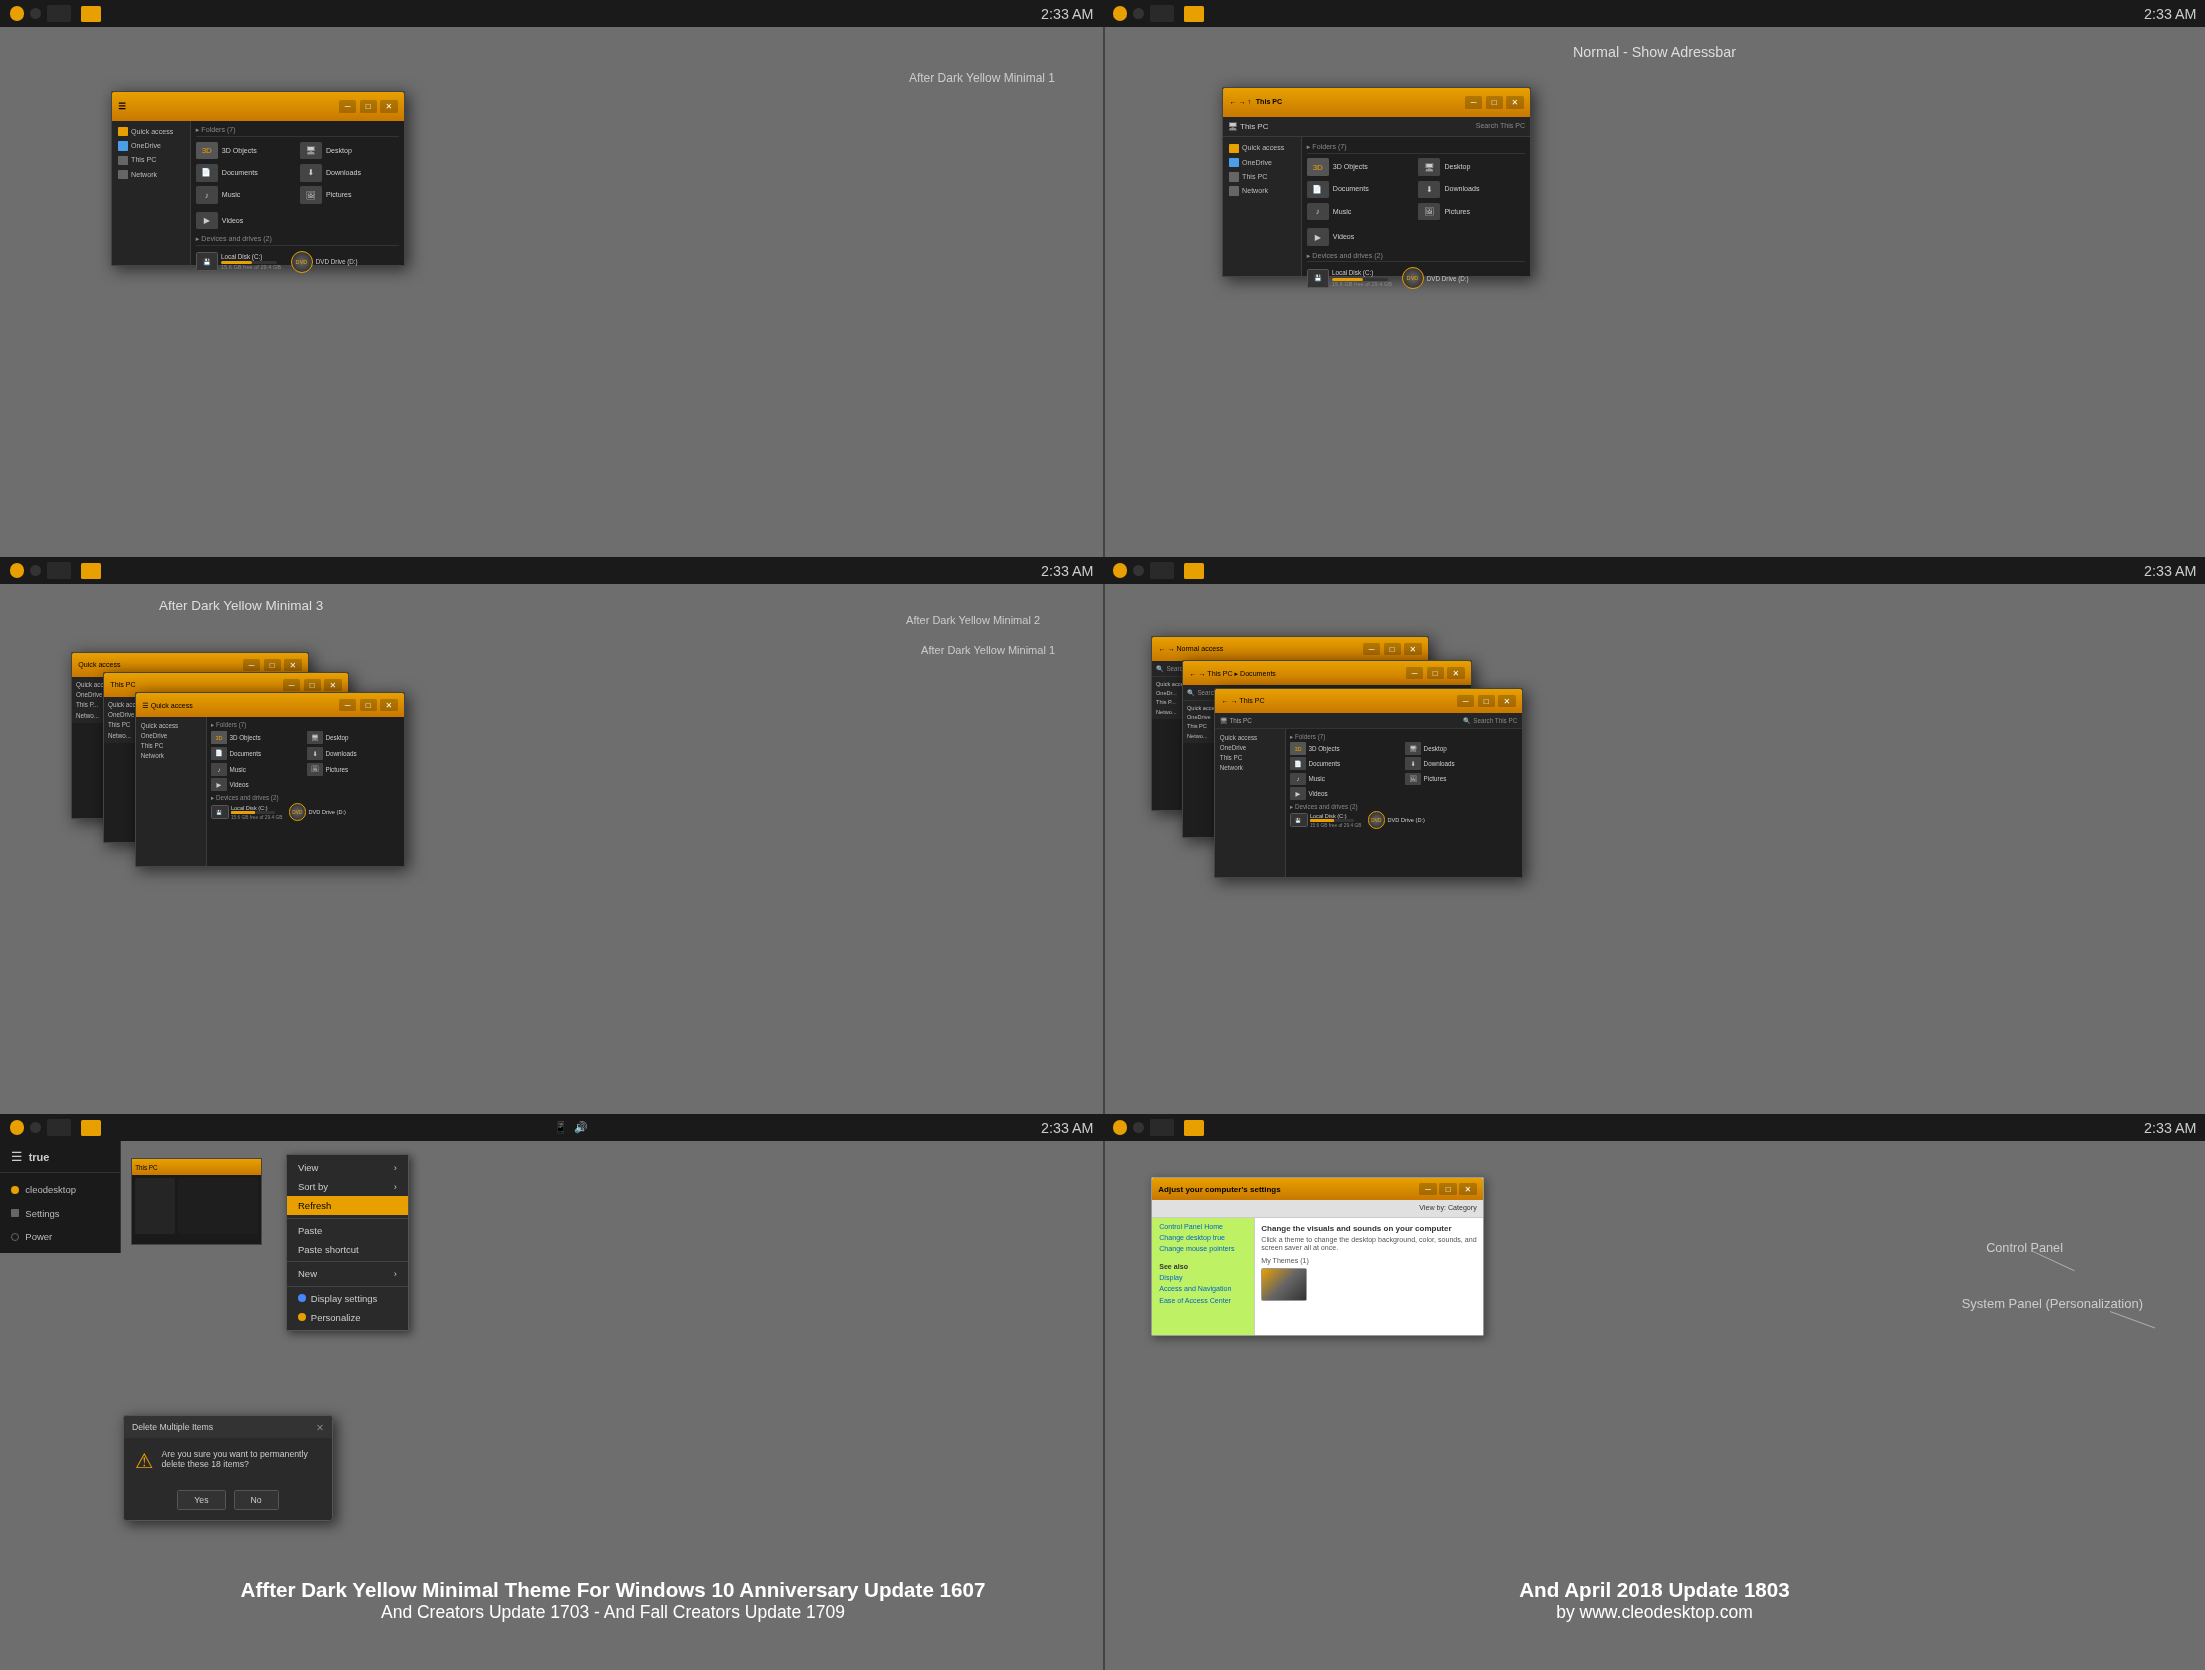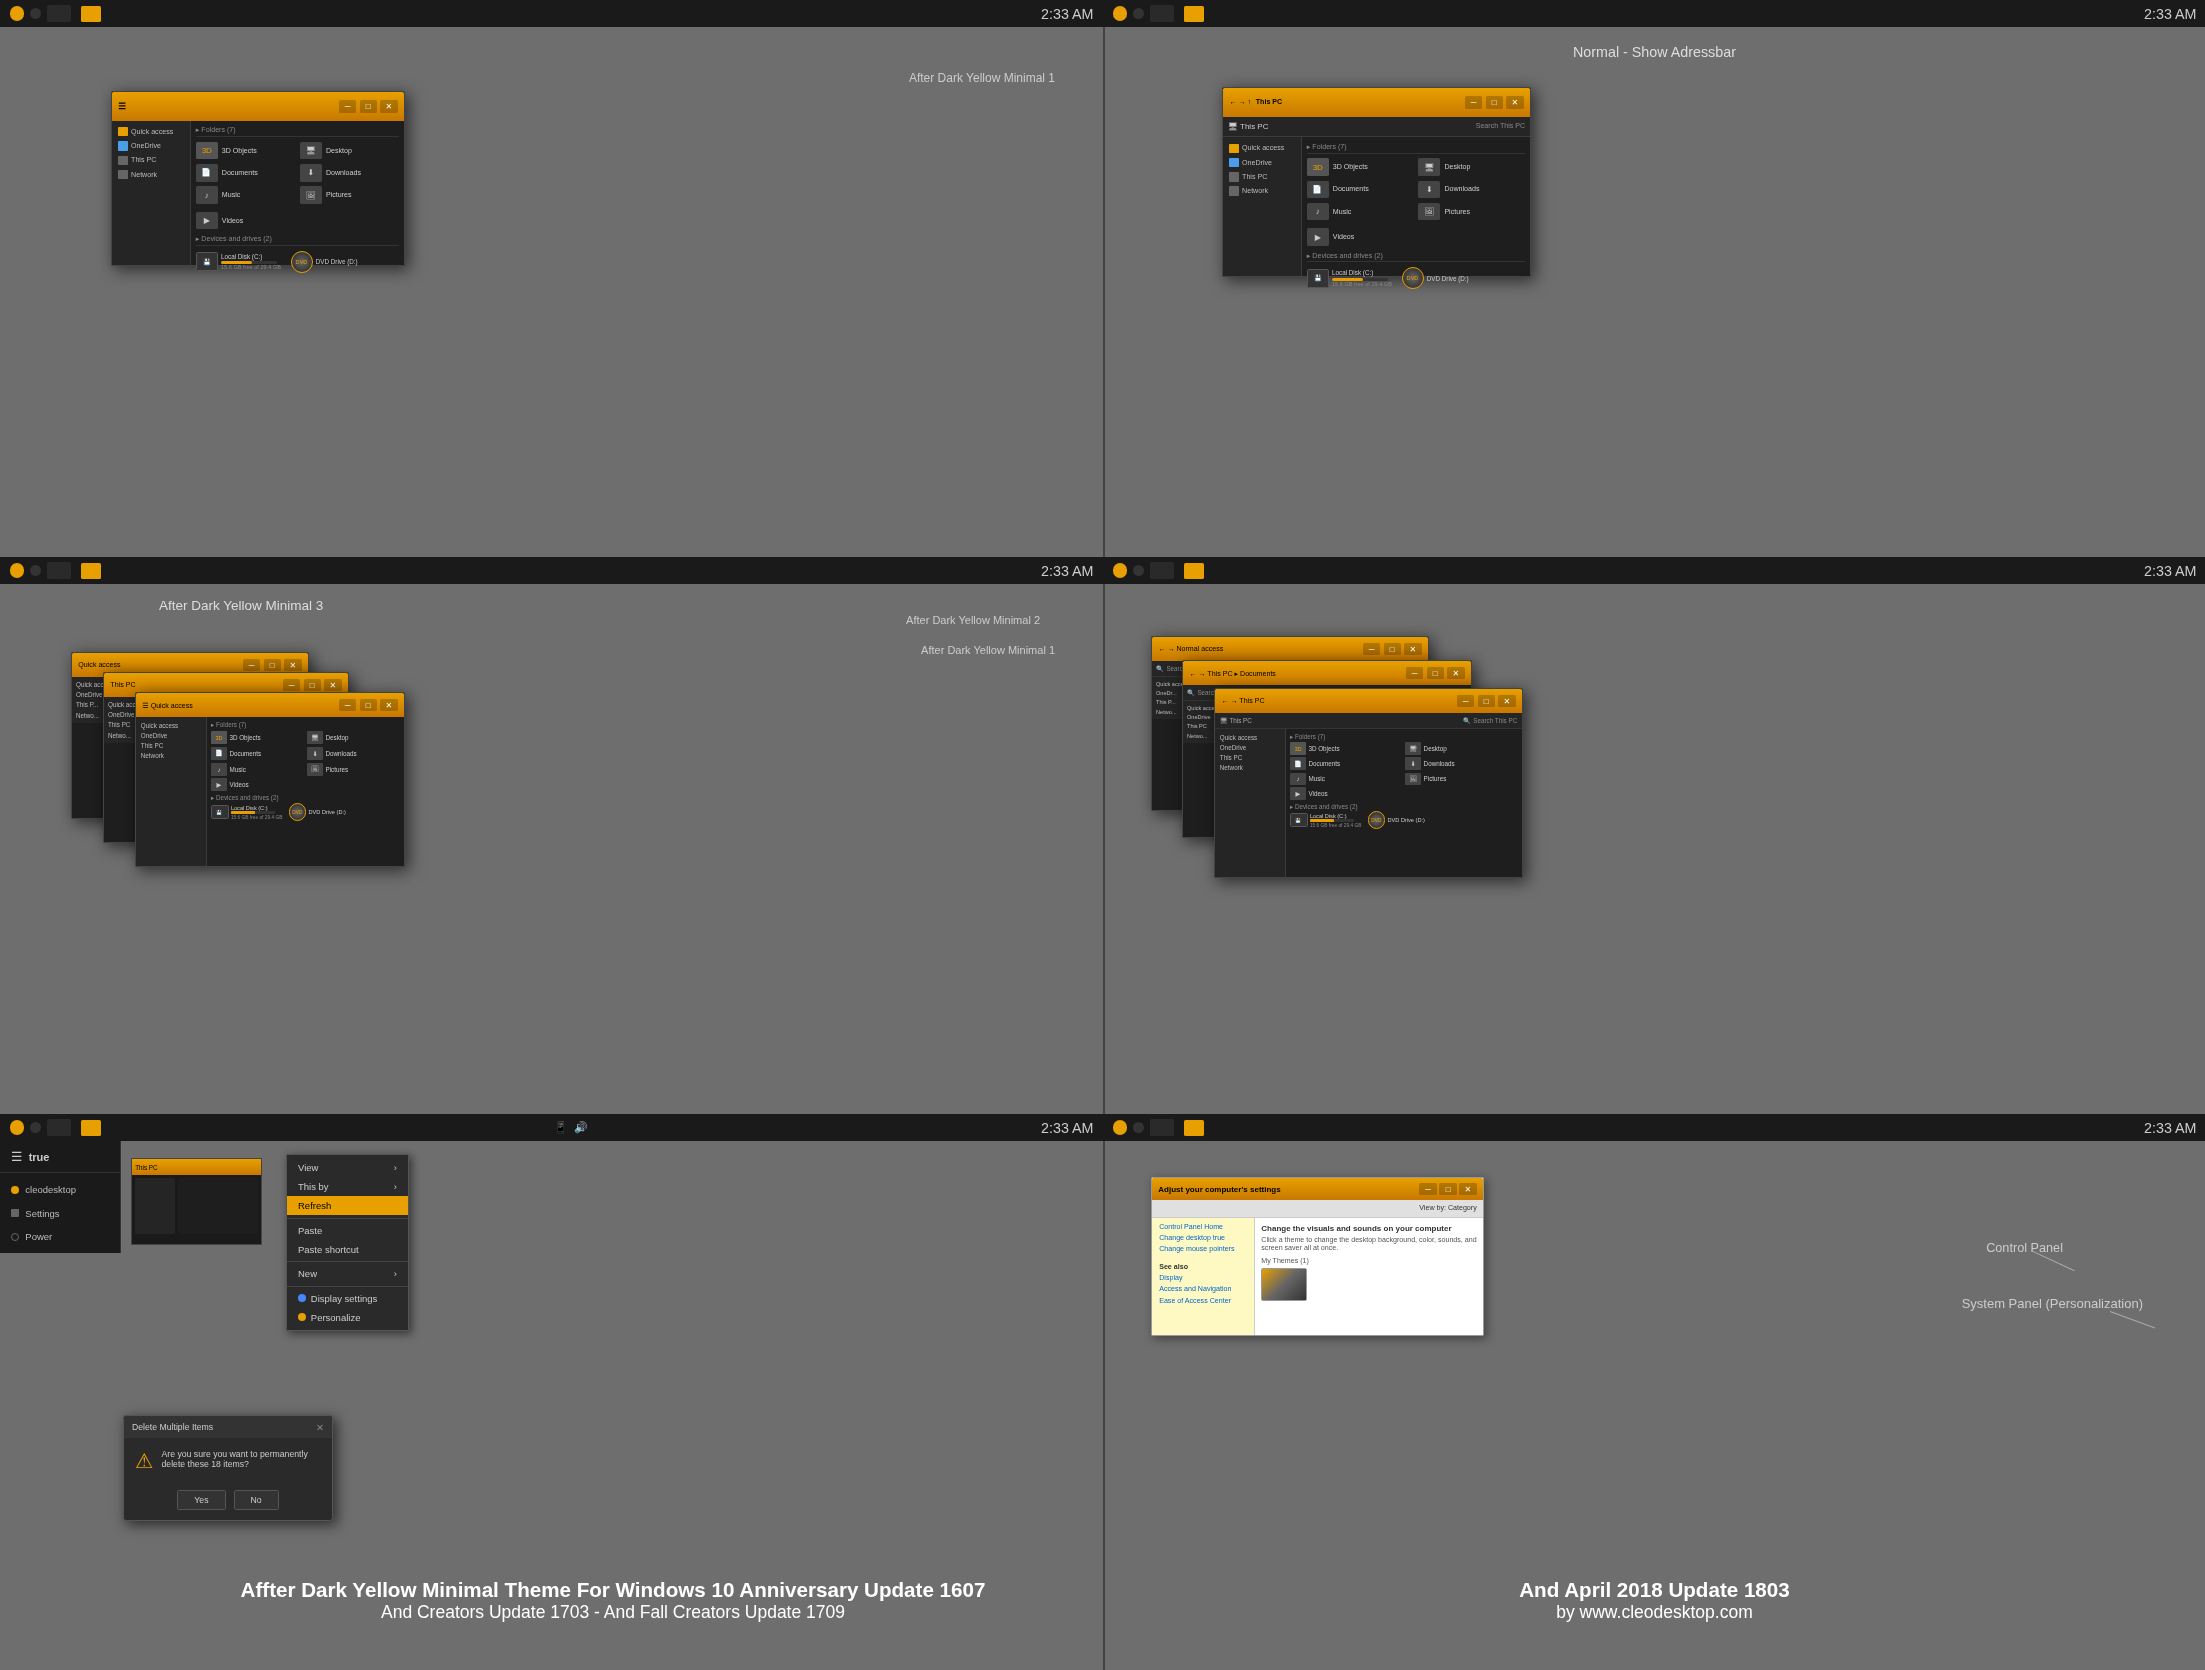--- a/index.html
+++ b/index.html
@@ -694,21 +694,21 @@
       <div style="flex:2;background:#1e1e1e;border-radius:1.6px;height:56px;"></div>
     </div>
   </div>
 
   <div style="position:absolute; left:286px; top:40px; background:#2a2a2a; border:0.8px solid #555; border-radius:1.6px; padding:3.2px 0; min-width:123px; box-shadow:2.4px 2.4px 8px rgba(0,0,0,0.5);">
     <div style="padding:4px 11px;font-size:9.5px;color:#ccc;display:flex;justify-content:space-between;">
       <span>View</span>
         <span>›</span>
     </div>
     <div style="padding:4px 11px;font-size:9.5px;color:#ccc;display:flex;justify-content:space-between;">
-      <span>This by</span>
+      <span>Sort by</span>
         <span>›</span>
     </div>
     <div style="padding:4px 11px;font-size:9.5px;color:#000;background:#e8a000;display:flex;justify-content:space-between;">
       <span>Refresh</span>
     </div>
     <div style="height:0.8px;background:#444;margin:2.4px 0;"></div>
     <div style="padding:4px 11px;font-size:9.5px;color:#ccc;">Paste</div>
     <div style="padding:4px 11px;font-size:9.5px;color:#ccc;">Paste shortcut</div>
     <div style="height:0.8px;background:#444;margin:2.4px 0;"></div>
     <div style="padding:4px 11px;font-size:9.5px;color:#ccc;display:flex;justify-content:space-between;">
@@ -770,21 +770,21 @@
         <div class="tb-btn" style="background:rgba(0,0,0,0.2);">□</div>
         <div class="tb-btn" style="background:rgba(0,0,0,0.2);">✕</div>
       </div>
     </div>
 
     <div style="height:17.5px;background:#e0e0e0;display:flex;align-items:center;justify-content:flex-end;padding:0 6.3px;border-bottom:0.8px solid #ccc;">
       <span style="font-size:7.1px;color:#333;">View by: Category</span>
     </div>
     <div style="display:flex;height:calc(100% - 40px);">
 
-      <div style="width:103px;background:#fef9c3;padding:4px;border-right:0.8px solid #ccc;">
+      <div style="width:103px;background:#bef264;padding:4px;border-right:0.8px solid #ccc;">
         <div style="font-size:7.1px;color:#0066cc;padding:1.6px 3.2px;cursor:pointer;">Control Panel Home</div>
         <div style="font-size:7.1px;color:#0066cc;padding:1.6px 3.2px;cursor:pointer;">Change desktop true</div>
         <div style="font-size:7.1px;color:#0066cc;padding:1.6px 3.2px;cursor:pointer;">Change mouse pointers</div>
         <div style="margin-top:6.3px;font-size:7.1px;color:#333;padding:1.6px 3.2px;font-weight:bold;">See also</div>
         <div style="font-size:7.1px;color:#0066cc;padding:1.6px 3.2px;cursor:pointer;">Display</div>
         <div style="font-size:7.1px;color:#0066cc;padding:1.6px 3.2px;cursor:pointer;">Access and Navigation</div>
         <div style="font-size:7.1px;color:#0066cc;padding:1.6px 3.2px;cursor:pointer;">Ease of Access Center</div>
       </div>
 
       <div style="flex:1;background:#fff;padding:6.3px;">

